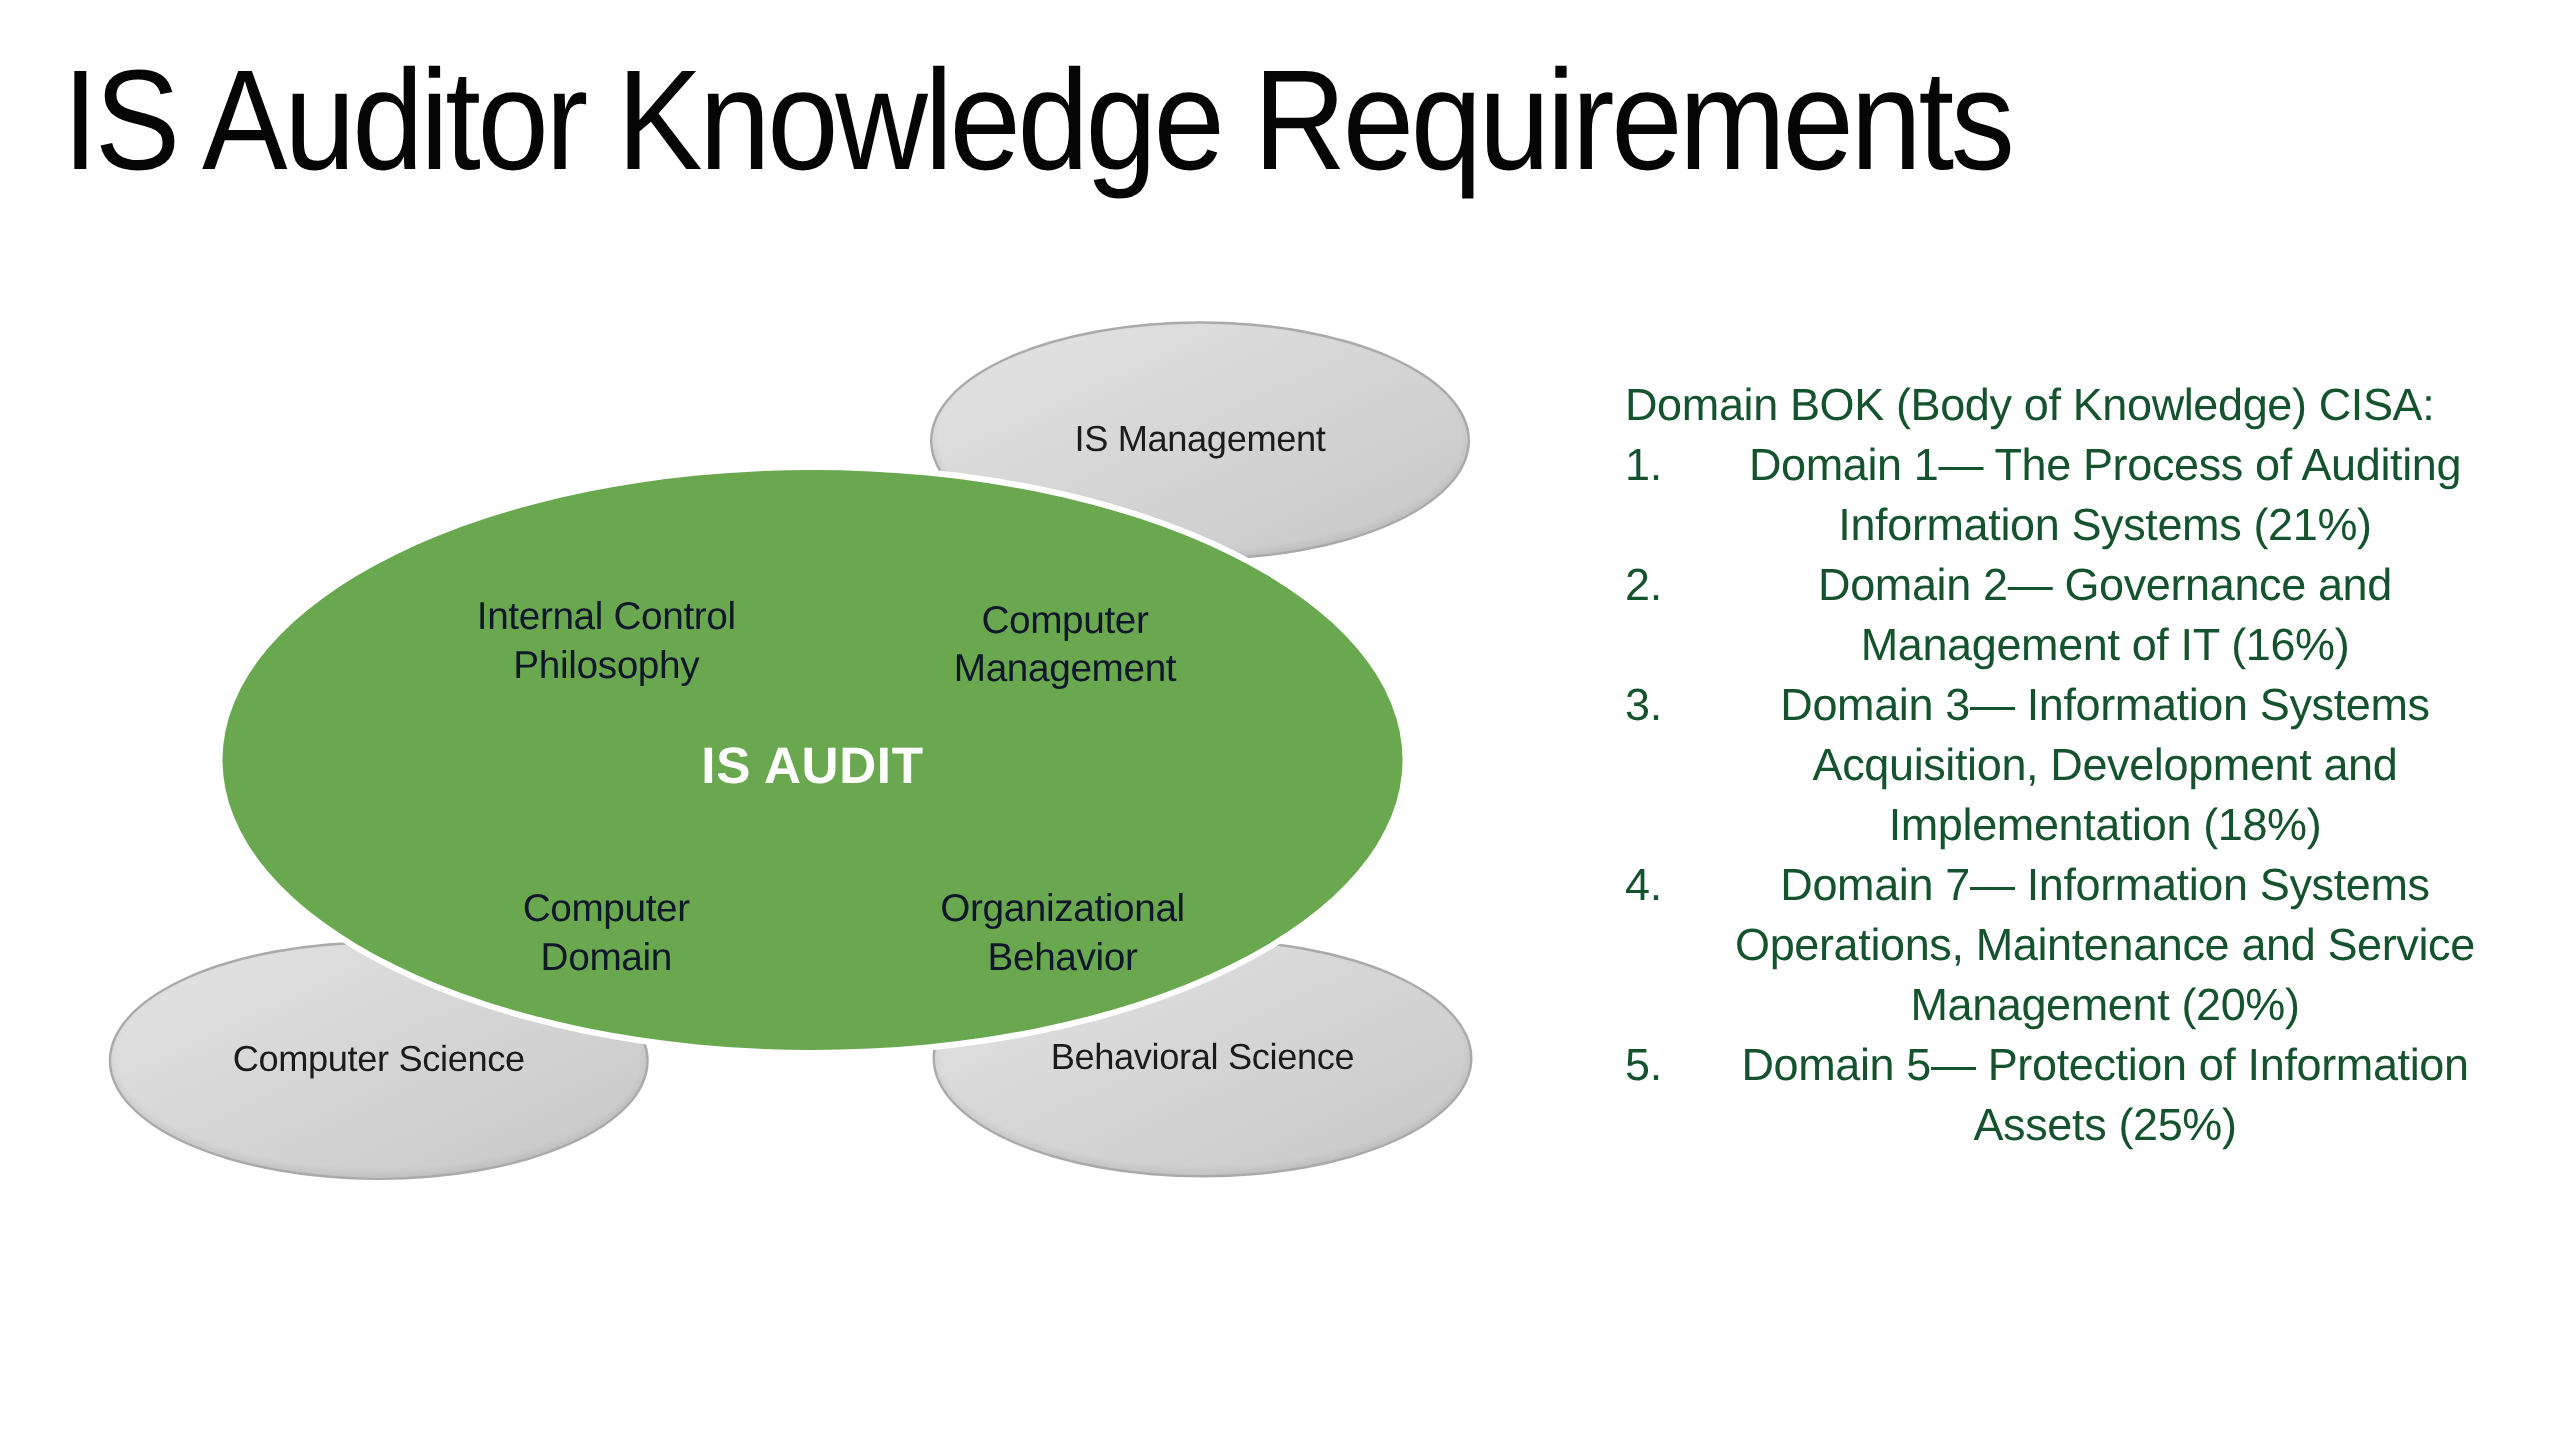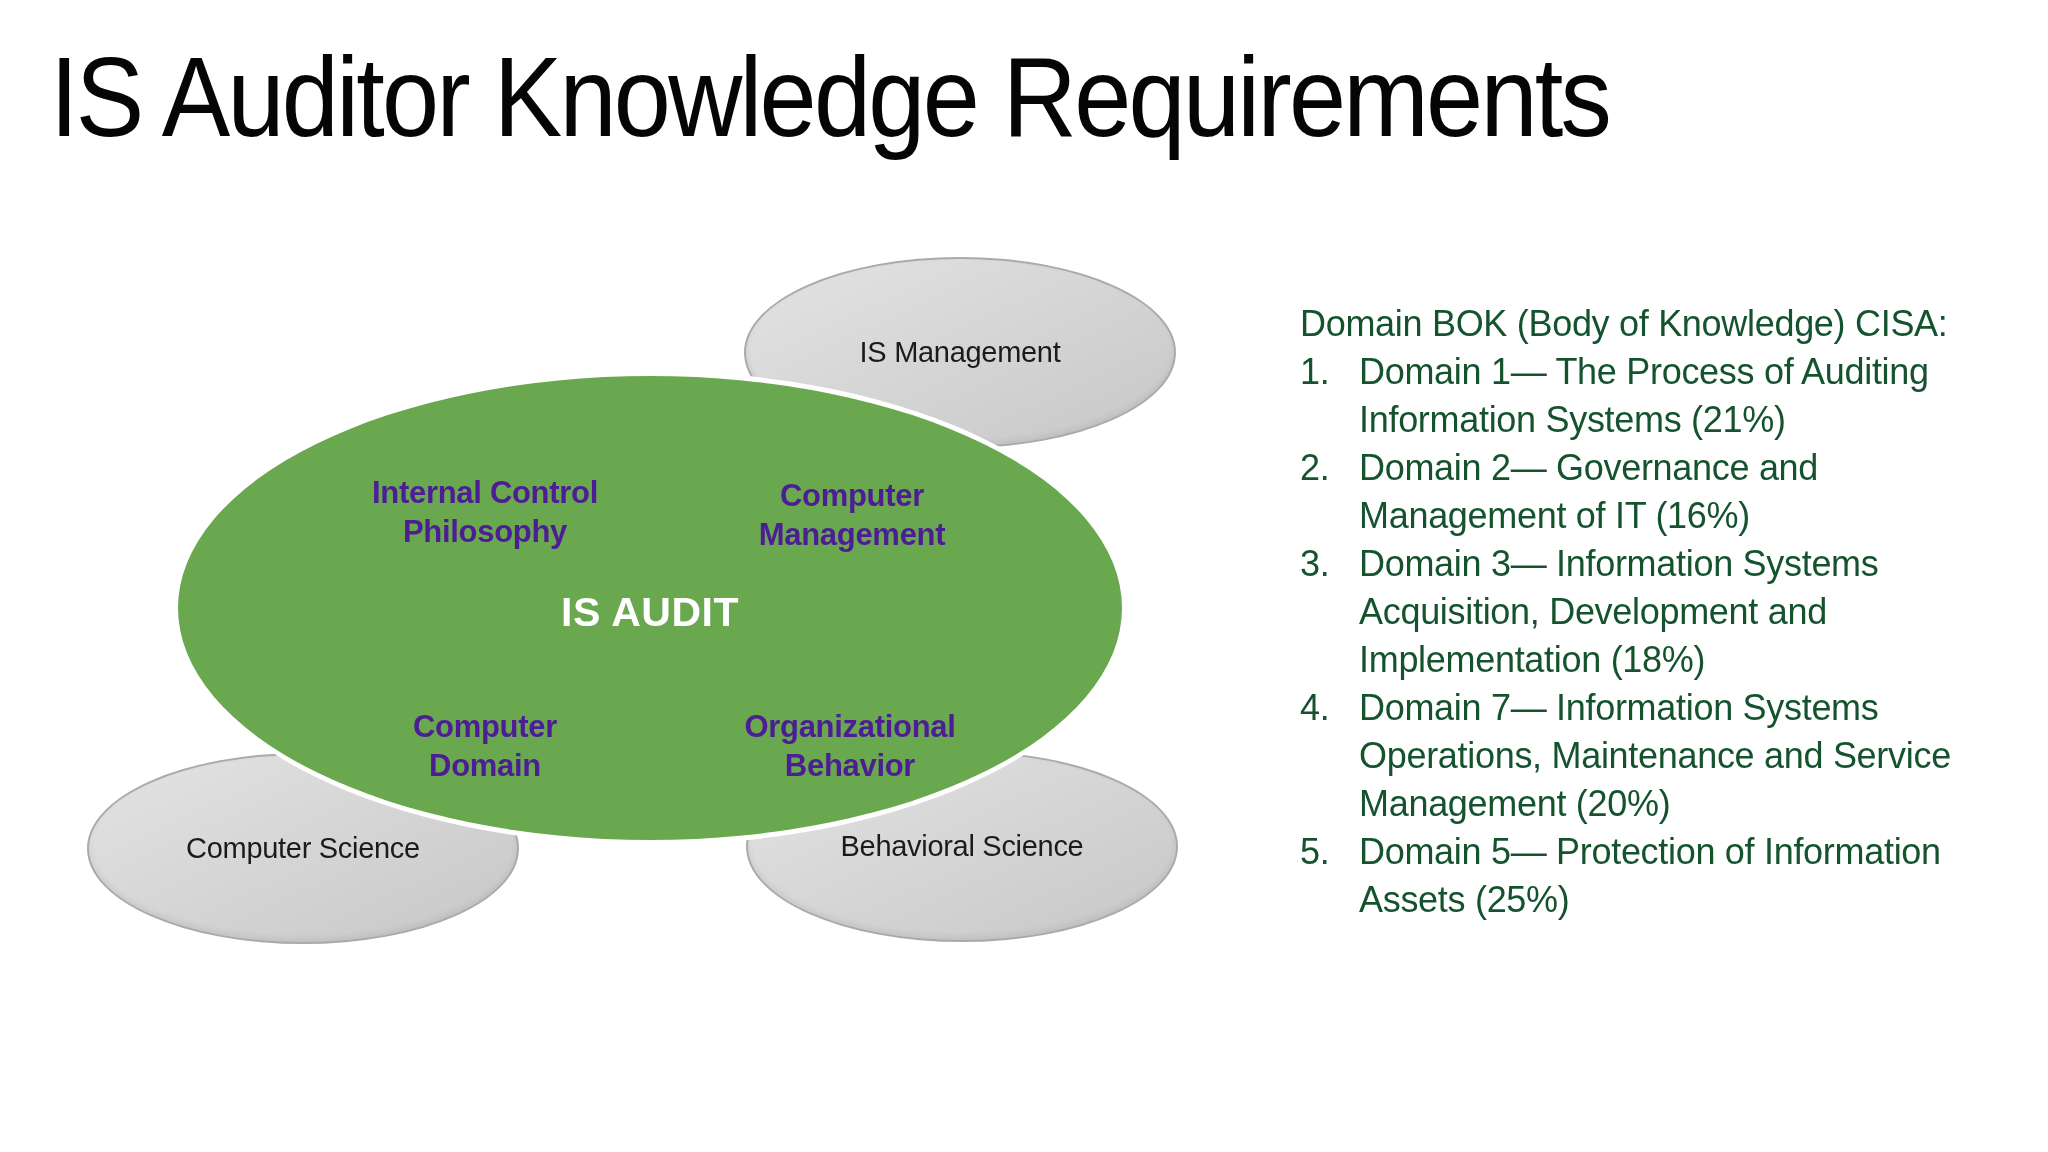--- a/index.html
+++ b/index.html
@@ -39,41 +39,41 @@
   .green-ellipse{
     position:absolute;left:173px;top:371px;
     width:954px;height:474px;
     border-radius:50%;
     background:#6aa84f;
     border:5px solid #ffffff;
     box-sizing:border-box;
   }
   .inner-label{
     position:absolute;width:380px;
-    text-align:center;color:#4c1d95;font-weight:bold;
+    text-align:center;color:#0f172a;font-weight:normal;
     font-size:31px;line-height:39px;letter-spacing:-.3px;
   }
   .il-1{left:117px;top:97px;}
   .il-2{left:484px;top:100px;}
   .il-3{left:117px;top:331px;}
   .il-4{left:482px;top:331px;}
   .center-label{
     position:absolute;left:0;right:0;top:213px;
     text-align:center;color:#ffffff;font-weight:bold;
     font-size:41px;letter-spacing:.5px;
   }
   
   .bok{
     position:absolute;left:1300px;top:300px;width:712px;
     font-size:36px;line-height:48px;color:#14532d;letter-spacing:-.3px;
   }
   .bok-list{list-style:none;margin:0;padding:0;}
   .bok-item{display:flex;}
   .bok-item .num{flex:0 0 59px;}
-  .bok-item .txt{width:650px;}
+  .bok-item .txt{width:650px;text-align:center;}
 </style>
 </head>
 <body>
 
 <div class="slide">
 
   <div class="title">IS Auditor Knowledge Requirements</div>
 
   <div class="gray-ellipse e-tr">
     <span class="lbl">IS Management</span>

